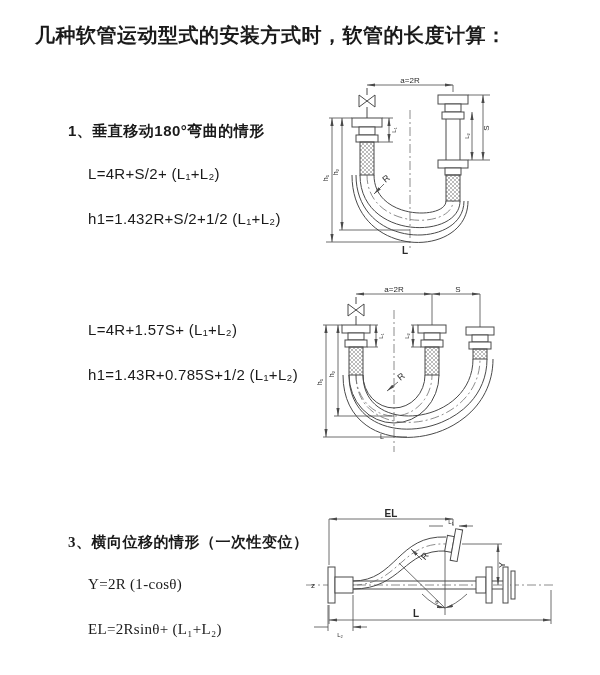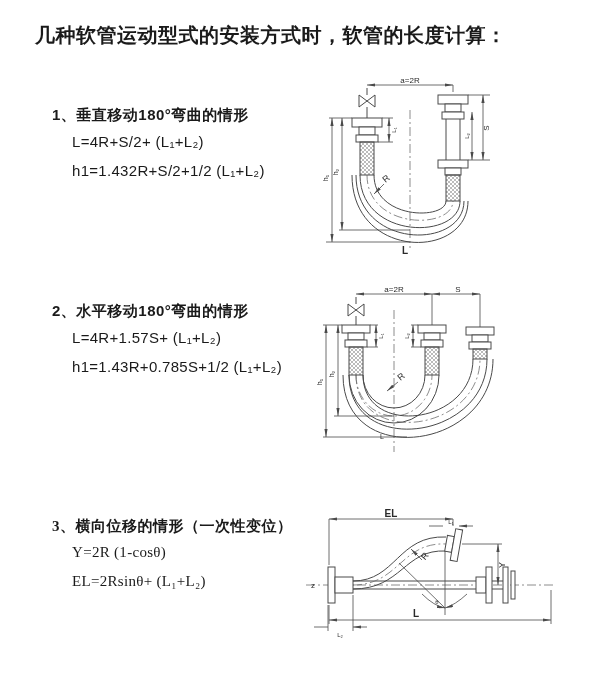--- a/index.html
+++ b/index.html
@@ -3,22 +3,22 @@
 <meta charset="utf-8">
 <style>
   html,body{margin:0;padding:0;}
   body{
     width:600px;height:675px;position:relative;background:#ffffff;overflow:hidden;
     font-family:"Liberation Sans","DejaVu Sans",sans-serif;color:#1a1a1a;
   }
   .abs{position:absolute;}
   .doc-title{left:35px;top:22px;font-size:20px;font-weight:700;letter-spacing:.5px;}
   .section{width:300px;}
-  .sec-heading{margin:0;height:24px;line-height:24px;font-size:15px;font-weight:700;letter-spacing:.5px;}
-  .formula{margin:0;height:29px;line-height:29px;font-size:15px;padding-left:20px;letter-spacing:.3px;}
+  .sec-heading{margin:16px;height:24px;line-height:24px;font-size:15px;font-weight:700;letter-spacing:.5px;}
+  .formula{margin:16px;height:29px;line-height:29px;font-size:15px;padding-left:20px;letter-spacing:.3px;}
   #sec1{left:52px;top:103px;}
   #sec2{left:52px;top:299px;}
   #sec3{left:52px;top:514px;font-family:Liberation Serif, serif;}
   #dia1{left:315px;top:72px;}
   #dia2{left:312px;top:282px;}
   #dia3{left:298px;top:505px;}
   svg .ln{stroke:#4a4a4a;fill:none;stroke-width:1;}
   svg .fl{stroke:#4a4a4a;fill:#ffffff;stroke-width:1;}
   svg .br{stroke:#4a4a4a;fill:url(#hatch);stroke-width:1;}
   svg .cl{stroke:#6f6f6f;fill:none;stroke-width:.8;stroke-dasharray:9 3 2 3;}
@@ -104,21 +104,20 @@
     <path class="dim a2" d="M74,46 V70"></path>
     <text class="t6" transform="rotate(-90 81 58)" x="81" y="58" text-anchor="middle">L₁</text>
 
     <path class="dim a1" d="M69,112 L59,122"></path>
     <text class="t9" transform="rotate(-40 73 109)" x="73" y="109" text-anchor="middle">R</text>
     <text class="t10" x="90" y="182" text-anchor="middle">L</text>
   </g>
 </svg>
 
 <div class="abs section" id="sec2">
-  <p class="sec-heading">2、水平移动180°弯曲的情形</p>
   <p class="formula">L=4R+1.57S+ (L₁+L₂)</p>
   <p class="formula">h1=1.43R+0.785S+1/2 (L₁+L₂)</p>
 </div>
 
 <svg class="abs" id="dia2" width="278" height="180" viewBox="0 0 278 180">
   <path class="cl" d="M82,28 V170"></path>
   <g>
     <path class="ln" d="M51,93 A31 33 0 0 0 113,93"></path>
     <path class="cl" d="M44,93 A38 41 0 0 0 120,93"></path>
     <path class="ln" d="M37,93 A45 48 0 0 0 127,93"></path>

